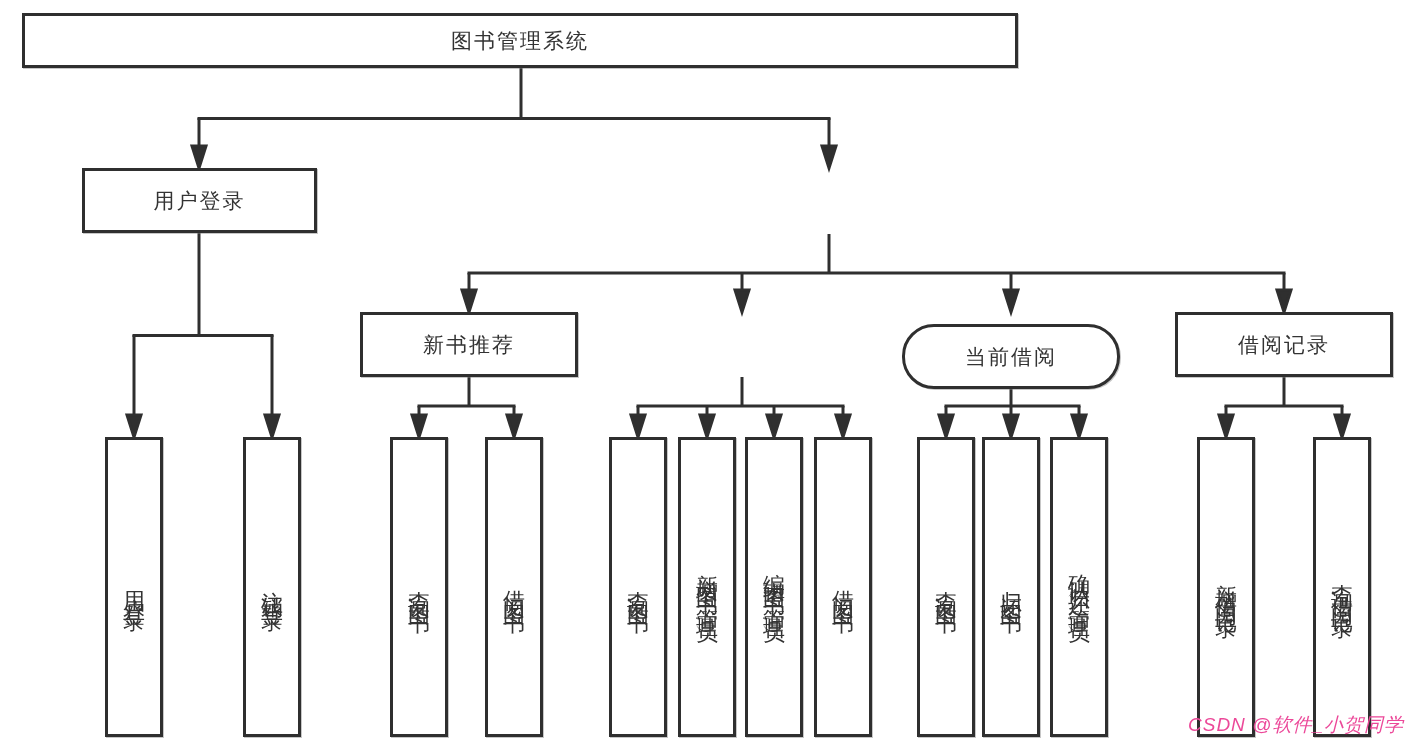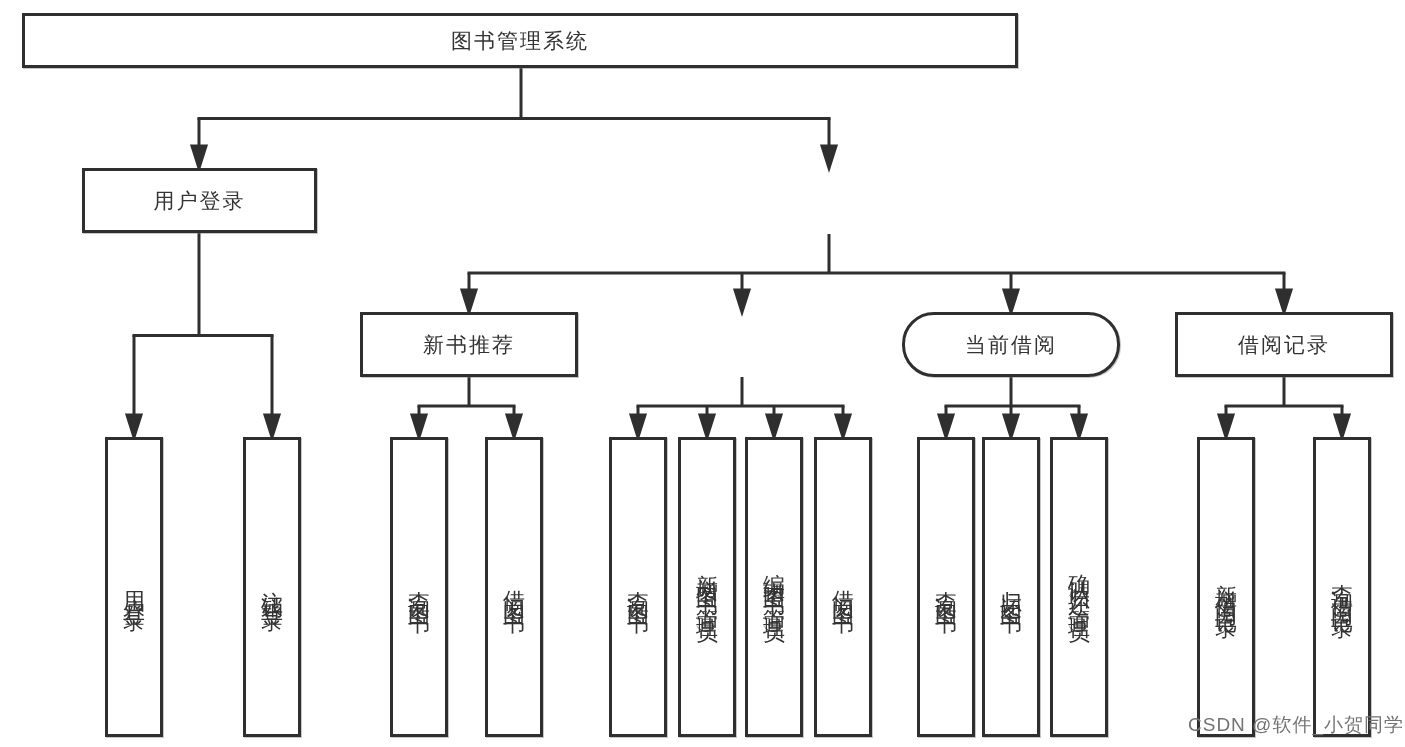--- a/index.html
+++ b/index.html
@@ -38,23 +38,24 @@
     font-size: 22px;
     letter-spacing: 7px;
     white-space: nowrap;
   }
   .watermark {
     position: absolute;
     left: 1188px;
     top: 712px;
     font-size: 19px;
     letter-spacing: 1px;
-    color: #737373;
+    color: #ec4899;
     z-index: 5;
     white-space: nowrap;
+    font-style: italic;
   }
 </style>
 </head>
 <body>
 
 <div class="canvas">
 
   <svg class="connectors" viewBox="0 0 1405 747" xmlns="http://www.w3.org/2000/svg">
     <g stroke="#2f2f2f" stroke-width="3" fill="#2f2f2f">
 
@@ -137,21 +138,21 @@
     <span class="lbl">图书管理系统</span>
   </div>
 
   <div class="box" style="left:82px; top:168px; width:235px; height:65px;">
     <span class="lbl">用户登录</span>
   </div>
 
   <div class="box" style="left:360px; top:312px; width:218px; height:65px;">
     <span class="lbl">新书推荐</span>
   </div>
-  <div class="box" style="left:902px; top:312px; width:218px; height:65px;border-radius:32px;">
+  <div class="box" style="left:902px; top:324px; width:218px; height:65px;border-radius:32px;">
     <span class="lbl">当前借阅</span>
   </div>
   <div class="box" style="left:1175px; top:312px; width:218px; height:65px;">
     <span class="lbl">借阅记录</span>
   </div>
 
   <div class="box v" style="left:105px; top:437px; width:58px; height:300px;">
     <span class="lbl">用户登录</span>
   </div>
   <div class="box v" style="left:243px; top:437px; width:58px; height:300px;">

